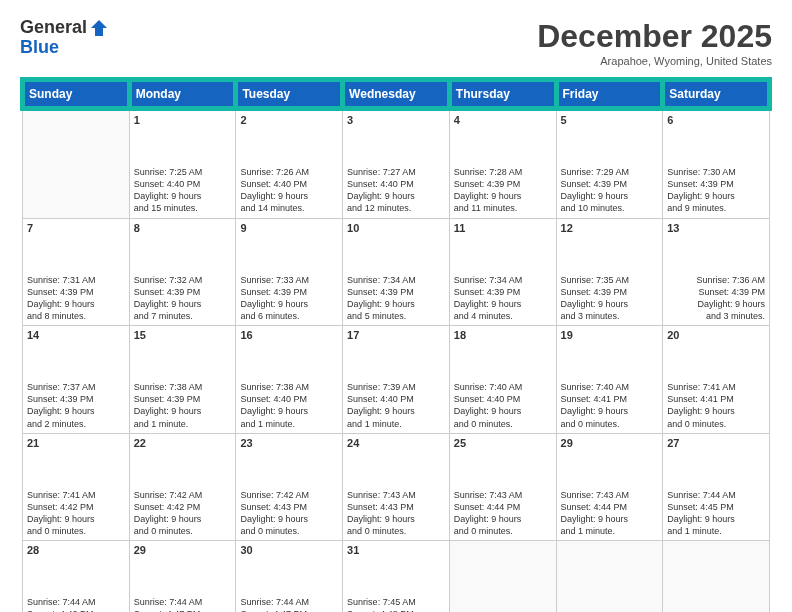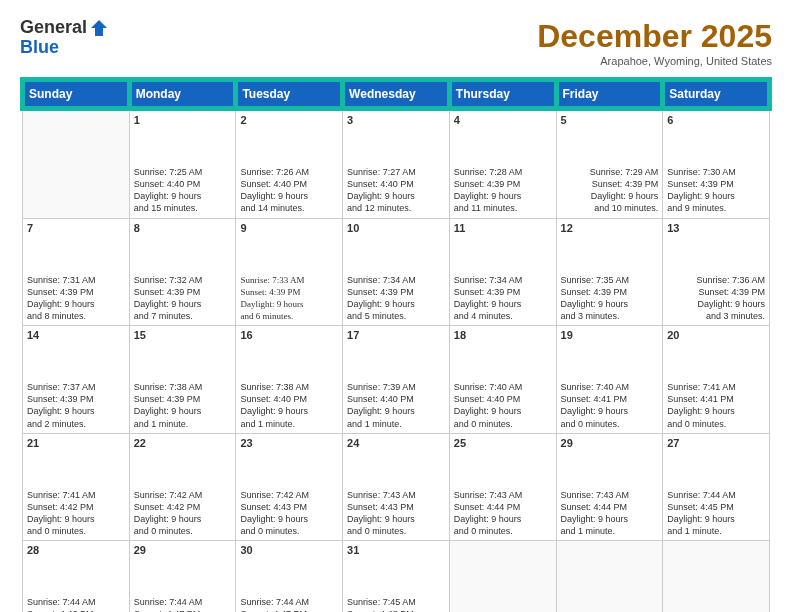--- a/index.html
+++ b/index.html
@@ -38,21 +38,21 @@
       width: 20px;
       height: 20px;
       margin-left: 2px;
     }
     .title-section {
       text-align: right;
     }
     .month-title {
       font-size: 32px;
       font-weight: bold;
-      color: #a16207;
+      color: #404040;
       text-align: center;
     }
     .location {
       font-size: 11px;
       color: #555;
     }
     .calendar {
       flex: 1;
       border: 1px solid #ccc;
       border-collapse: collapse;
@@ -152,21 +152,21 @@
           </td>
           <td>
             <span class="day-num">4</span>
             <div class="day-info" style="white-space: pre-line;">Sunrise: 7:28 AM
 Sunset: 4:39 PM
 Daylight: 9 hours
 and 11 minutes.</div>
           </td>
           <td>
             <span class="day-num">5</span>
-            <div class="day-info" style="white-space: pre-line; text-align: right;">Sunrise: 7:29 AM
+            <div class="day-info" style="white-space: pre-line;">Sunrise: 7:29 AM
 Sunset: 4:39 PM
 Daylight: 9 hours
 and 10 minutes.</div>
           </td>
           <td>
             <span class="day-num">6</span>
             <div class="day-info" style="white-space: pre-line;">Sunrise: 7:30 AM
 Sunset: 4:39 PM
 Daylight: 9 hours
 and 9 minutes.</div>
@@ -182,21 +182,21 @@
           </td>
           <td>
             <span class="day-num">8</span>
             <div class="day-info" style="white-space: pre-line;">Sunrise: 7:32 AM
 Sunset: 4:39 PM
 Daylight: 9 hours
 and 7 minutes.</div>
           </td>
           <td>
             <span class="day-num">9</span>
-            <div class="day-info" style="white-space: pre-line; font-family: Liberation Serif, serif;">Sunrise: 7:33 AM
+            <div class="day-info" style="white-space: pre-line;">Sunrise: 7:33 AM
 Sunset: 4:39 PM
 Daylight: 9 hours
 and 6 minutes.</div>
           </td>
           <td>
             <span class="day-num">10</span>
             <div class="day-info" style="white-space: pre-line;">Sunrise: 7:34 AM
 Sunset: 4:39 PM
 Daylight: 9 hours
 and 5 minutes.</div>

